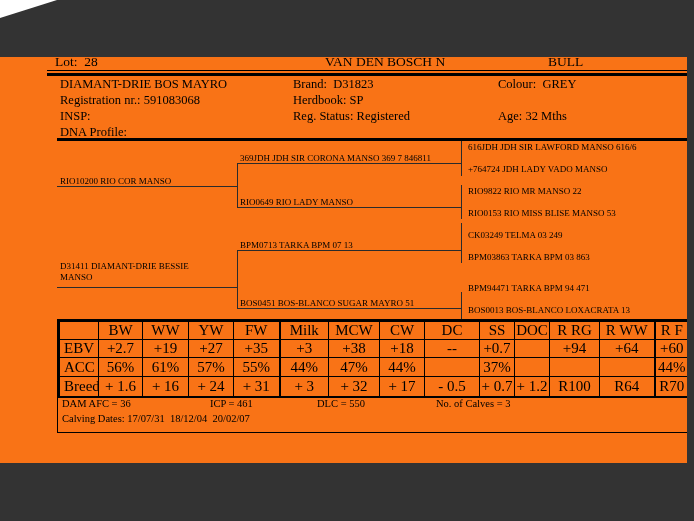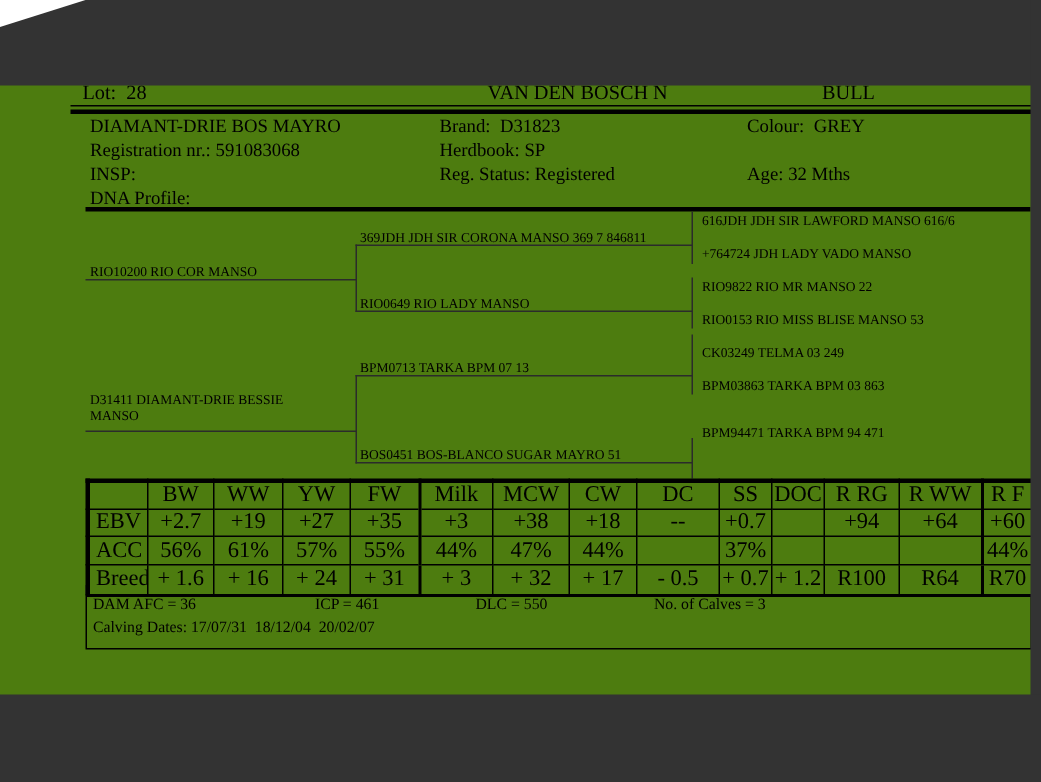--- a/index.html
+++ b/index.html
@@ -1,18 +1,18 @@
 <!DOCTYPE html>
 <html><head>
 <meta charset="utf-8">
 <style>
   html,body{margin:0;padding:0;}
   body{width:694px;height:521px;overflow:hidden;background:#ffffff;
        font-family:"Liberation Serif","DejaVu Serif",serif;color:#000;}
-  #page{position:relative;width:694px;height:521px;background:#4d7c0f;}
+  #page{position:relative;width:694px;height:521px;background:#f97316;}
   .abs{position:absolute;white-space:pre;}
   .band{position:absolute;background:#333333;z-index:10;}
   .wedge{position:absolute;top:0;left:0;width:0;height:0;z-index:11;
          border-top:18px solid #ffffff;border-right:57px solid transparent;}
   .t13{font-size:13.5px;}
   .t12{font-size:12.5px;}
   .t10{font-size:10.5px;}
   .ped{font-size:9px;white-space:pre;}
   .pedwrap{font-size:9px;white-space:normal;line-height:11px;}
   .hline{position:absolute;height:1px;background:#2b2b2b;}
@@ -64,20 +64,21 @@
   <span class="abs ped" style="left:240px;top:197px">RIO0649 RIO LADY MANSO</span>
   <span class="abs ped" style="left:240px;top:240px">BPM0713 TARKA BPM 07 13</span>
   <span class="abs ped" style="left:240px;top:298px">BOS0451 BOS-BLANCO SUGAR MAYRO 51</span>
   <span class="abs ped" style="left:468px;top:142px">616JDH JDH SIR LAWFORD MANSO 616/6</span>
   <span class="abs ped" style="left:468px;top:164px">+764724 JDH LADY VADO MANSO</span>
   <span class="abs ped" style="left:468px;top:186px">RIO9822 RIO MR MANSO 22</span>
   <span class="abs ped" style="left:468px;top:208px">RIO0153 RIO MISS BLISE MANSO 53</span>
   <span class="abs ped" style="left:468px;top:230px">CK03249 TELMA 03 249</span>
   <span class="abs ped" style="left:468px;top:252px">BPM03863 TARKA BPM 03 863</span>
   <span class="abs ped" style="left:468px;top:283px">BPM94471 TARKA BPM 94 471</span>
+  <span class="abs ped" style="left:468px;top:305px">BOS0013 BOS-BLANCO LOXACRATA 13</span>
 
   <div class="hline" style="left:57px;top:186px;width:181px"></div>
   <div class="hline" style="left:57px;top:287px;width:181px"></div>
   <div class="hline" style="left:237px;top:163px;width:225px"></div>
   <div class="hline" style="left:237px;top:207px;width:225px"></div>
   <div class="hline" style="left:237px;top:250px;width:225px"></div>
   <div class="hline" style="left:237px;top:308px;width:225px"></div>
   <div class="vline" style="left:237px;top:163px;height:45px"></div>
   <div class="vline" style="left:237px;top:250px;height:59px"></div>
   <div class="vline" style="left:461px;top:141px;height:35px"></div>

